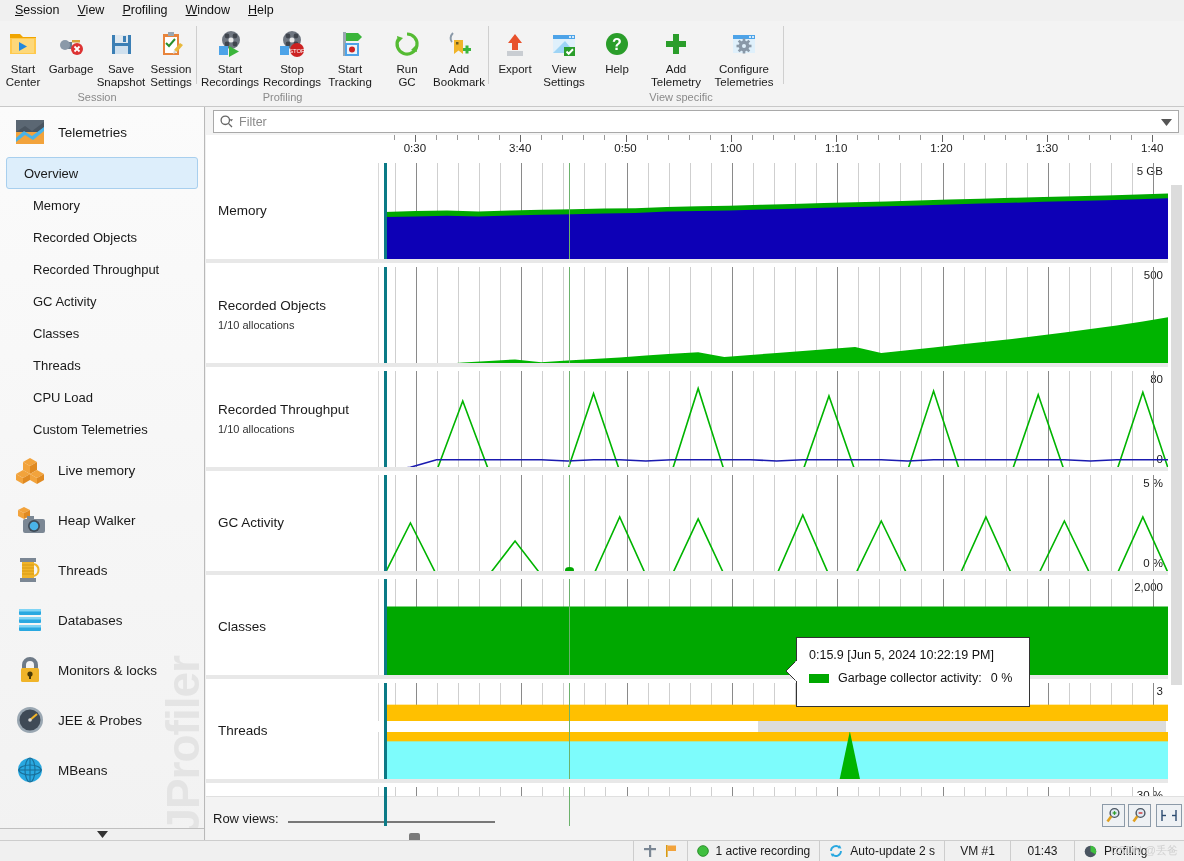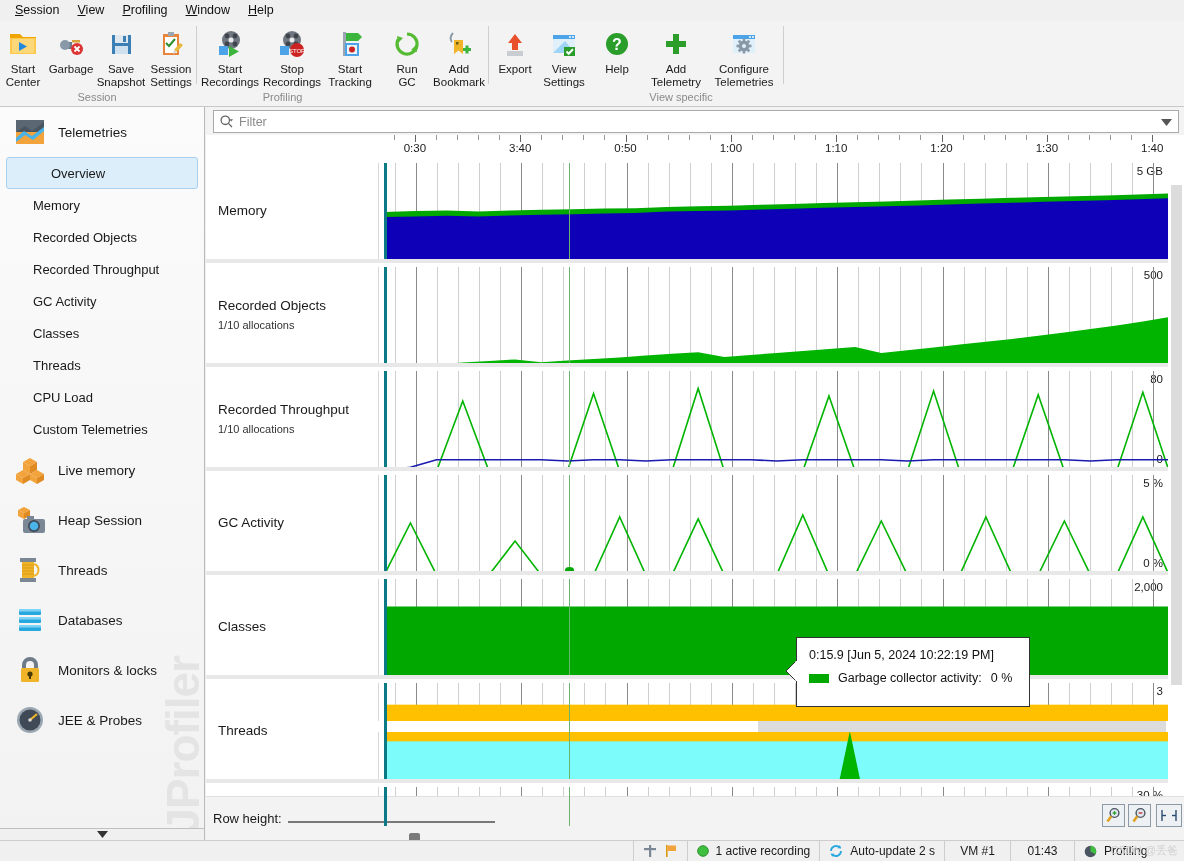--- a/index.html
+++ b/index.html
@@ -65,21 +65,21 @@
   }
   .sb-group .sb-ico { width:32px; height:32px; margin-right:12px; flex:none; }
   .sb-group .sb-lbl { font-size:13.5px; color:#1a1a1a; }
   .sb-sub {
     height:32px; display:flex; align-items:center;
     margin:0 6px; padding-left:27px; border-radius:3px;
     position:relative; z-index:2; font-size:13px; color:#1a1a1a; cursor:default;
   }
   .sb-sub.selected {
     background:#ddeefb; border:1px solid #a8cfee;
-    padding-left:44px;
+    padding-left:17px;
   }
   #sidebar-scroll-arrow {
     position:absolute; left:0; right:0; bottom:0; height:12px;
     background:#f0f0f0; border-top:1px solid #c0c0c0;
     display:flex; align-items:center; justify-content:center; z-index:5;
   }
 
   
   #main { position:absolute; left:206px; top:107px; right:0; bottom:21px; background:#fff; }
 
@@ -490,21 +490,21 @@
             <polygon points="10,3 16,6 10,9 4,6"></polygon>
             <polygon points="4,6 10,9 10,15 4,12"></polygon>
             <polygon points="16,6 16,12 10,15 10,9" fill="#e08a22"></polygon>
           </g>
           <rect x="9" y="15" width="22" height="14" rx="2" fill="#7b8794"></rect>
           <rect x="13" y="12" width="7" height="4" fill="#7b8794"></rect>
           <circle cx="20" cy="22" r="6" fill="#3f4a56"></circle>
           <circle cx="20" cy="22" r="4.3" fill="#4ab3e8"></circle>
         </svg>
     </span>
-    <span class="sb-lbl">Heap Session</span>
+    <span class="sb-lbl">Heap Walker</span>
   </div>
 
 
   <div class="sb-group">
     <span class="sb-ico">
       <svg width="32" height="32" viewBox="0 0 32 32">
           <rect x="6" y="4" width="16" height="4" fill="#7b8794"></rect>
           <rect x="6" y="24" width="16" height="4" fill="#7b8794"></rect>
           <rect x="8" y="8" width="12" height="16" fill="#f0b429"></rect>
           <g stroke="#d89a12" stroke-width="1.2">
@@ -551,20 +551,34 @@
       <svg width="32" height="32" viewBox="0 0 32 32">
           <circle cx="16" cy="16" r="13" fill="#9aa7b2"></circle>
           <circle cx="16" cy="16" r="10.5" fill="#3f4a56"></circle>
           <line x1="16" y1="16" x2="23" y2="10" stroke="#f0b429" stroke-width="2.2"></line>
           <circle cx="16" cy="16" r="1.8" fill="#d8d8d8"></circle>
         </svg>
     </span>
     <span class="sb-lbl">JEE &amp; Probes</span>
   </div>
 
+  <div class="sb-group">
+    <span class="sb-ico">
+      <svg width="32" height="32" viewBox="0 0 32 32">
+          <circle cx="16" cy="16" r="12" fill="#29a8e0"></circle>
+          <g stroke="#1a6f99" stroke-width="1.1" fill="none">
+            <ellipse cx="16" cy="16" rx="5" ry="12"></ellipse>
+            <ellipse cx="16" cy="16" rx="11" ry="5"></ellipse>
+            <line x1="4" y1="16" x2="28" y2="16"></line>
+            <line x1="16" y1="4" x2="16" y2="28"></line>
+          </g>
+        </svg>
+    </span>
+    <span class="sb-lbl">MBeans</span>
+  </div>
 
   <div id="sidebar-scroll-arrow">
     <svg width="11" height="7" viewBox="0 0 11 7">
         <polygon points="0,0 11,0 5.5,7" fill="#333"></polygon>
       </svg>
   </div>
 </div>
 
 <div id="main">
 
@@ -997,21 +1011,21 @@
 
     <div id="h-scrollbar">
       <div id="h-scroll-thumb"></div>
     </div>
     <div id="v-scrollbar">
       <div id="v-scroll-thumb"></div>
     </div>
   </div>
 
   <div id="bottombar">
-    <span id="rowheight-label">Row height:</span>
+    <span id="rowheight-label">Row views:</span>
     <div id="rowheight-slider">
       <div id="rowheight-knob"></div>
     </div>
     <div class="zoom-btn" style="left:896px">
       <svg width="17" height="17" viewBox="0 0 17 17">
           <circle cx="9.5" cy="6" r="4.4" stroke="#4a5561" stroke-width="1.4" fill="#dfe9f2"></circle>
           <line x1="6.3" y1="9.3" x2="2.5" y2="14.5" stroke="#e0a020" stroke-width="2.6"></line>
           <g stroke="#2a9d2a" stroke-width="1.3">
             <line x1="7.6" y1="6" x2="11.4" y2="6"></line>
             <line x1="9.5" y1="4.1" x2="9.5" y2="7.9"></line>

